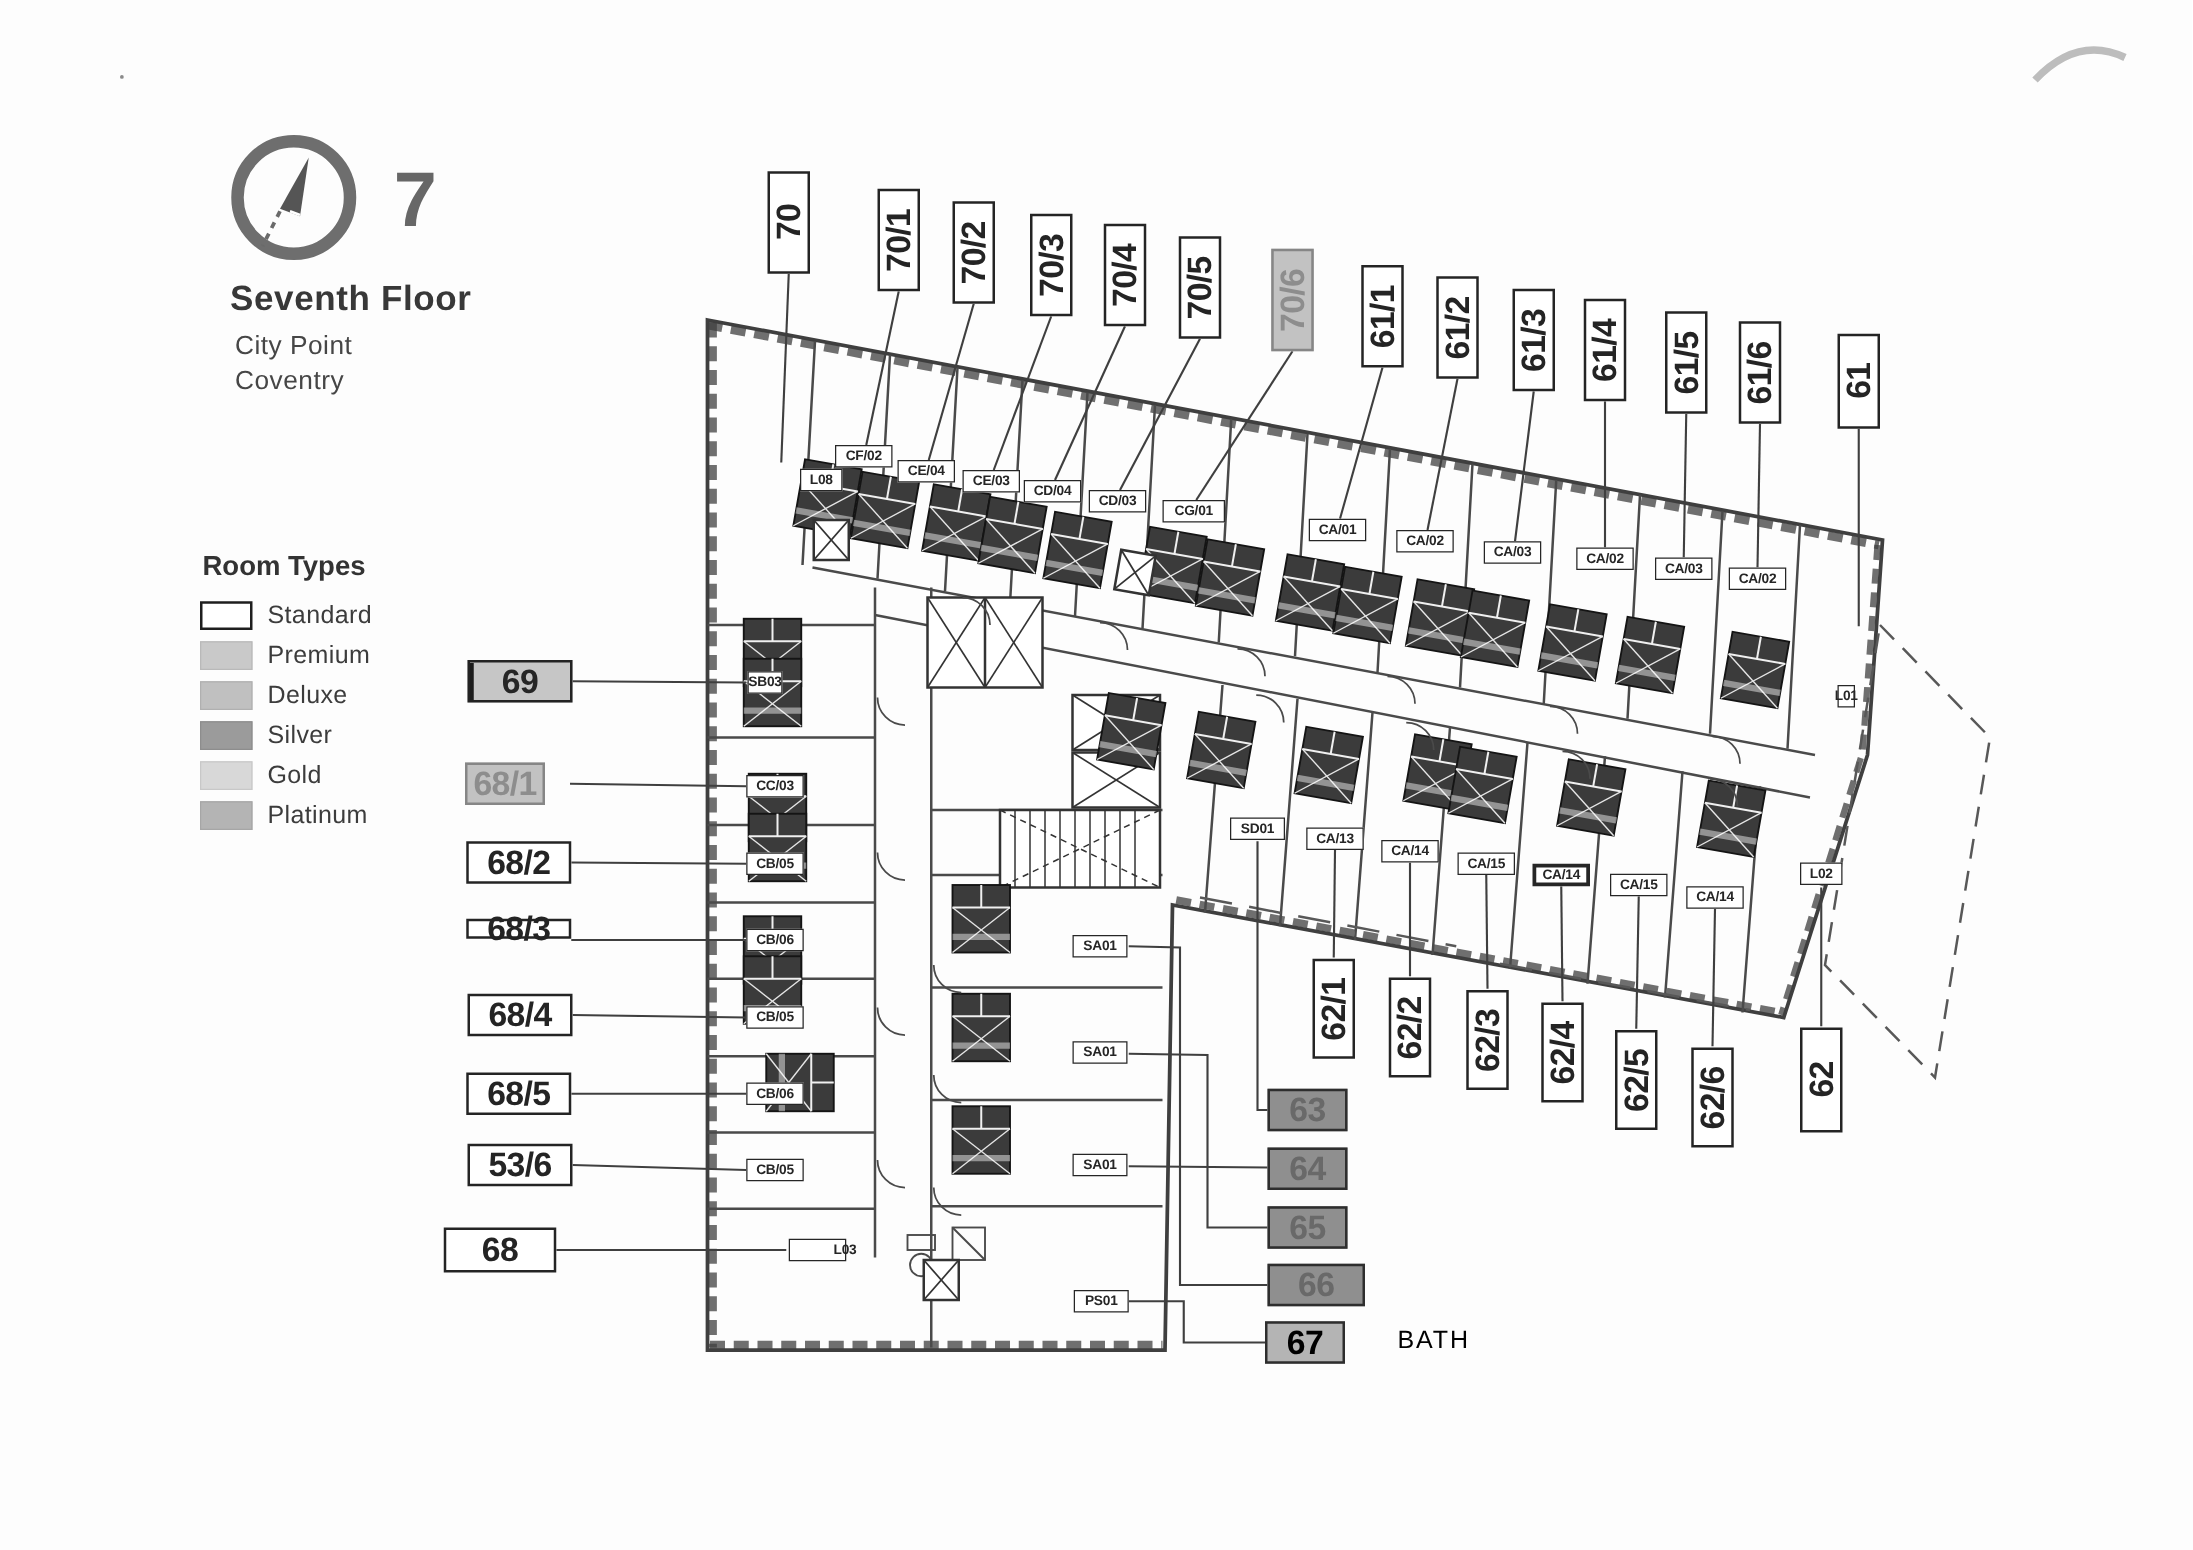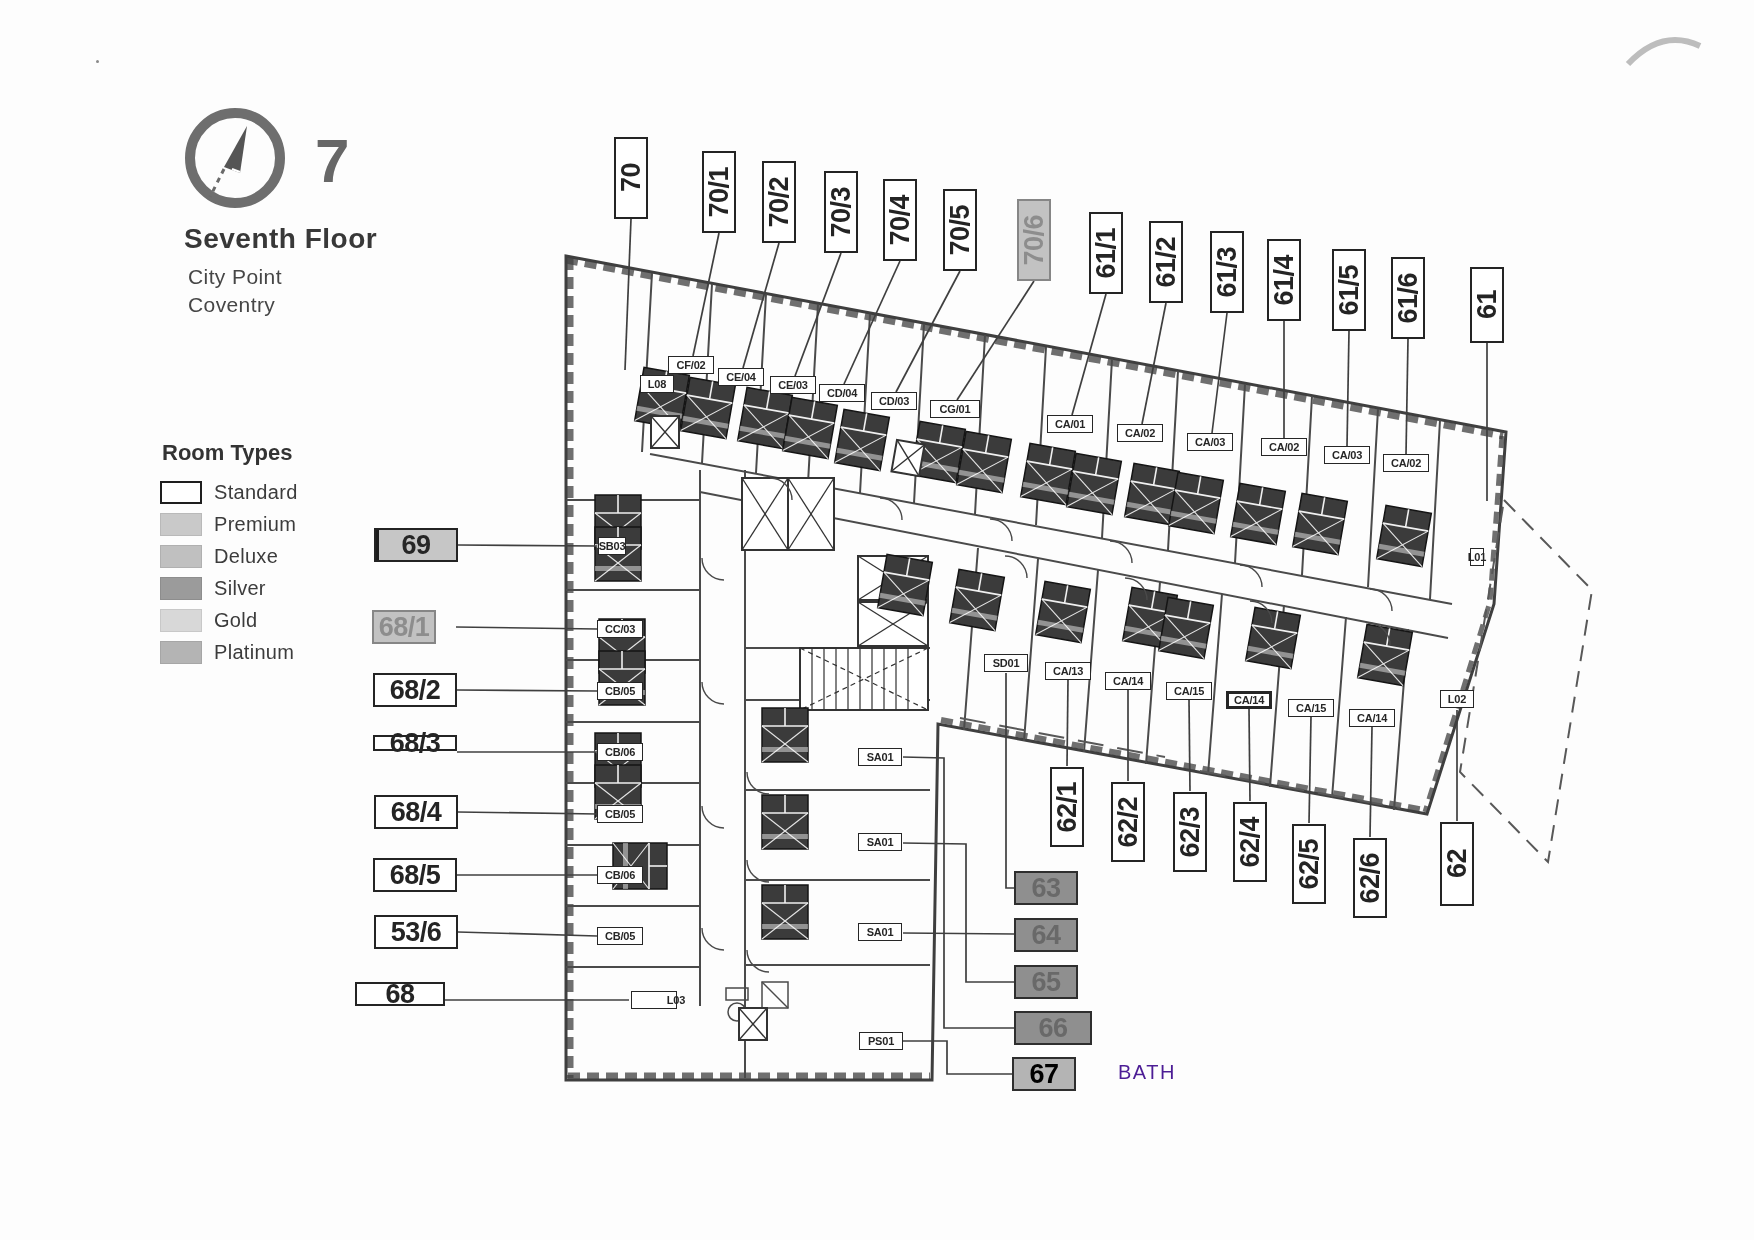--- a/index.html
+++ b/index.html
@@ -25,21 +25,21 @@
   .callout.v span{writing-mode:vertical-rl;transform:rotate(180deg);}
   .callout.premium{background:#c2c2c2;border-color:#868686;color:#8d8d8d;}
   .callout.premium-dark{background:#c6c6c6;border-color:#232323;color:#262626;box-shadow:inset 3px 0 0 #1c1c1c;}
   .callout.silver{background:#8f8f8f;border-color:#2e2e2e;color:#696969;}
   .callout.gold{background:#b4b4b4;border-color:#2e2e2e;color:#000000;}
   
   .room-code{position:absolute;display:flex;align-items:center;justify-content:center;
              background:#ffffff;border:1.5px solid #262626;color:#262626;height:18px;
              font-size:11px;font-weight:bold;box-sizing:border-box;z-index:3;letter-spacing:-.2px;}
   .room-code.bold{border-width:3px;}
-  .bath-label{position:absolute;left:1118px;top:1061px;font-size:20px;color:#4c1d95;letter-spacing:1.5px;z-index:4;}
+  .bath-label{position:absolute;left:1118px;top:1061px;font-size:20px;color:#000000;letter-spacing:1.5px;z-index:4;}
   .dot-artifact{position:absolute;left:96px;top:60px;width:3px;height:3px;border-radius:50%;background:#8a8a8a;}
 </style>
 </head>
 <body>
 
 <div id="canvas">
 
   <div class="dot-artifact"></div>
 
   <div class="header">
@@ -316,21 +316,21 @@
       </div>
       <div class="callout " style="left: 374px; top: 795px; width: 84px; height: 34px;">
         <span>68/4</span>
       </div>
       <div class="callout " style="left: 373px; top: 858px; width: 84px; height: 34px;">
         <span>68/5</span>
       </div>
       <div class="callout " style="left: 374px; top: 915px; width: 84px; height: 34px;">
         <span>53/6</span>
       </div>
-      <div class="callout " style="left: 355px; top: 982px; width: 90px; height: 24px;">
+      <div class="callout " style="left: 355px; top: 982px; width: 90px; height: 36px;">
         <span>68</span>
       </div>
       <div class="callout silver" style="left: 1014px; top: 871px; width: 64px; height: 34px;">
         <span>63</span>
       </div>
       <div class="callout silver" style="left: 1014px; top: 918px; width: 64px; height: 34px;">
         <span>64</span>
       </div>
       <div class="callout silver" style="left: 1014px; top: 965px; width: 64px; height: 34px;">
         <span>65</span>

